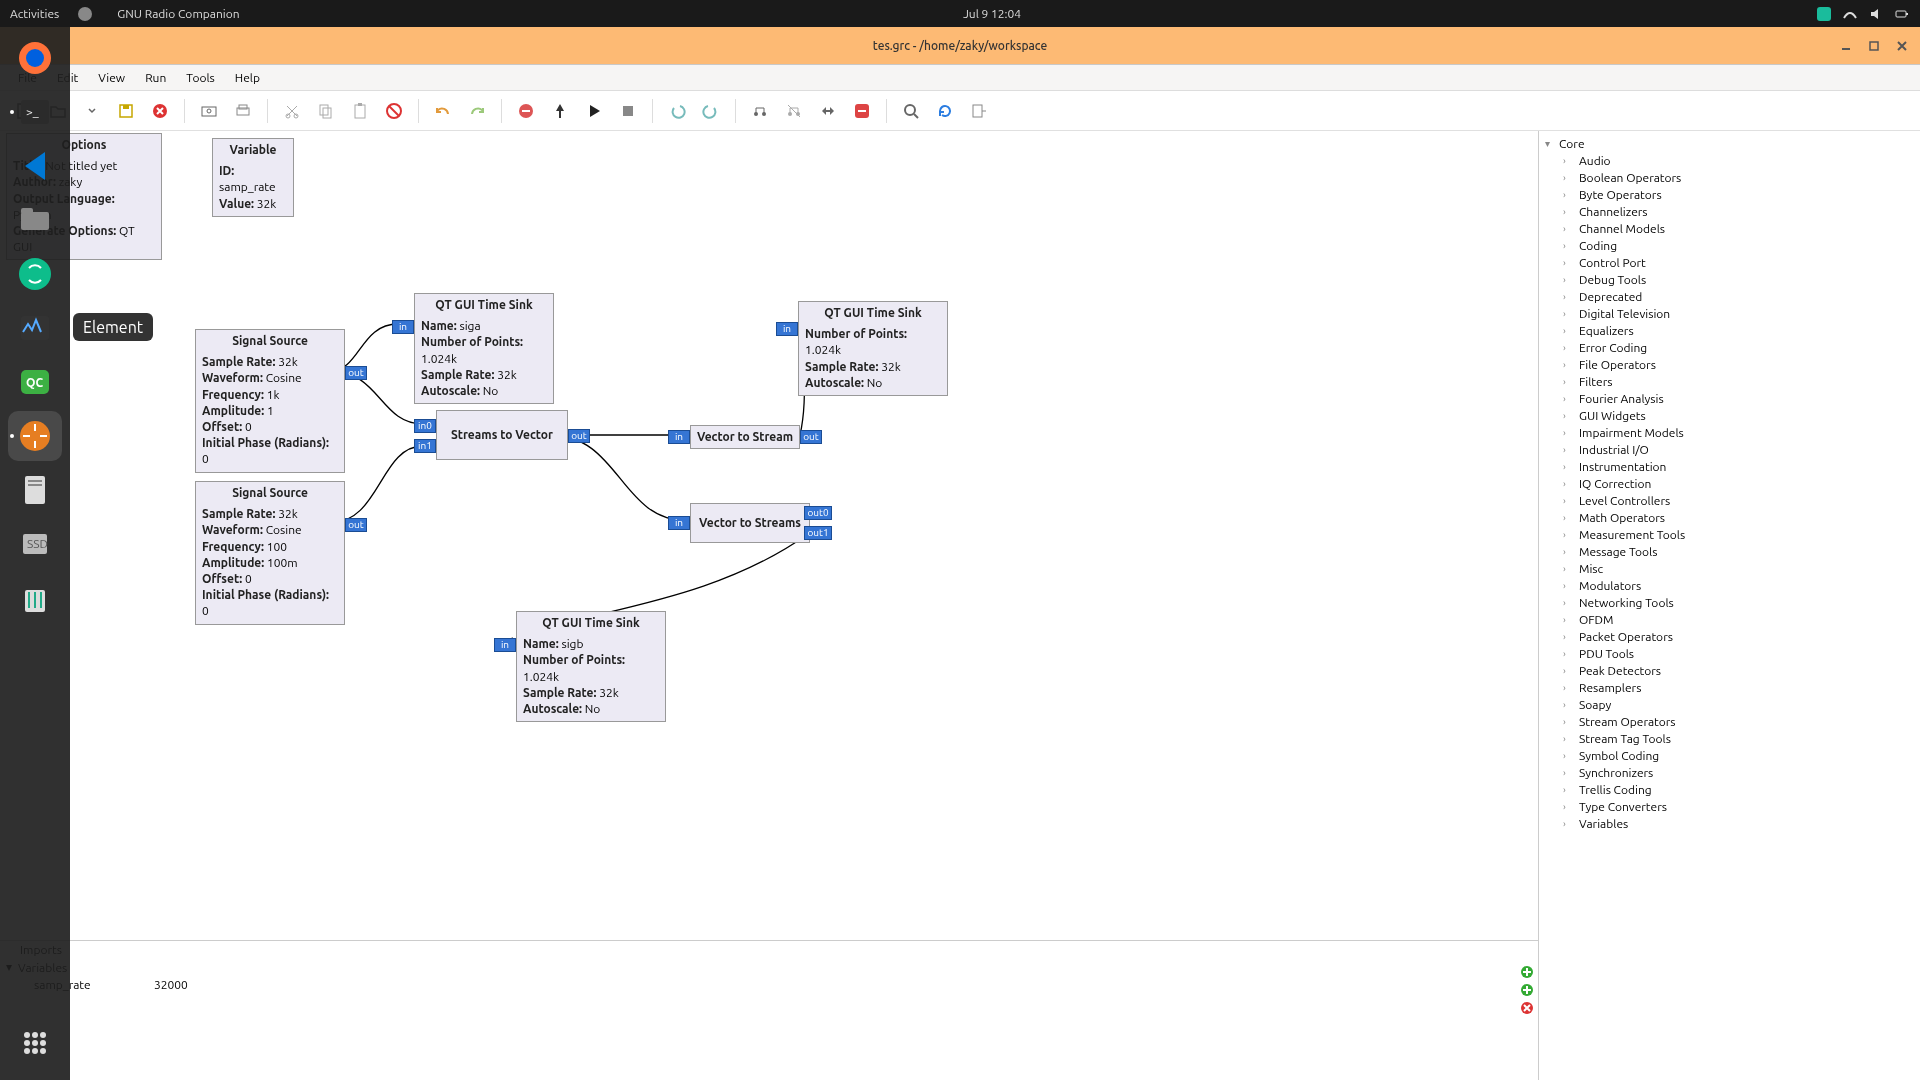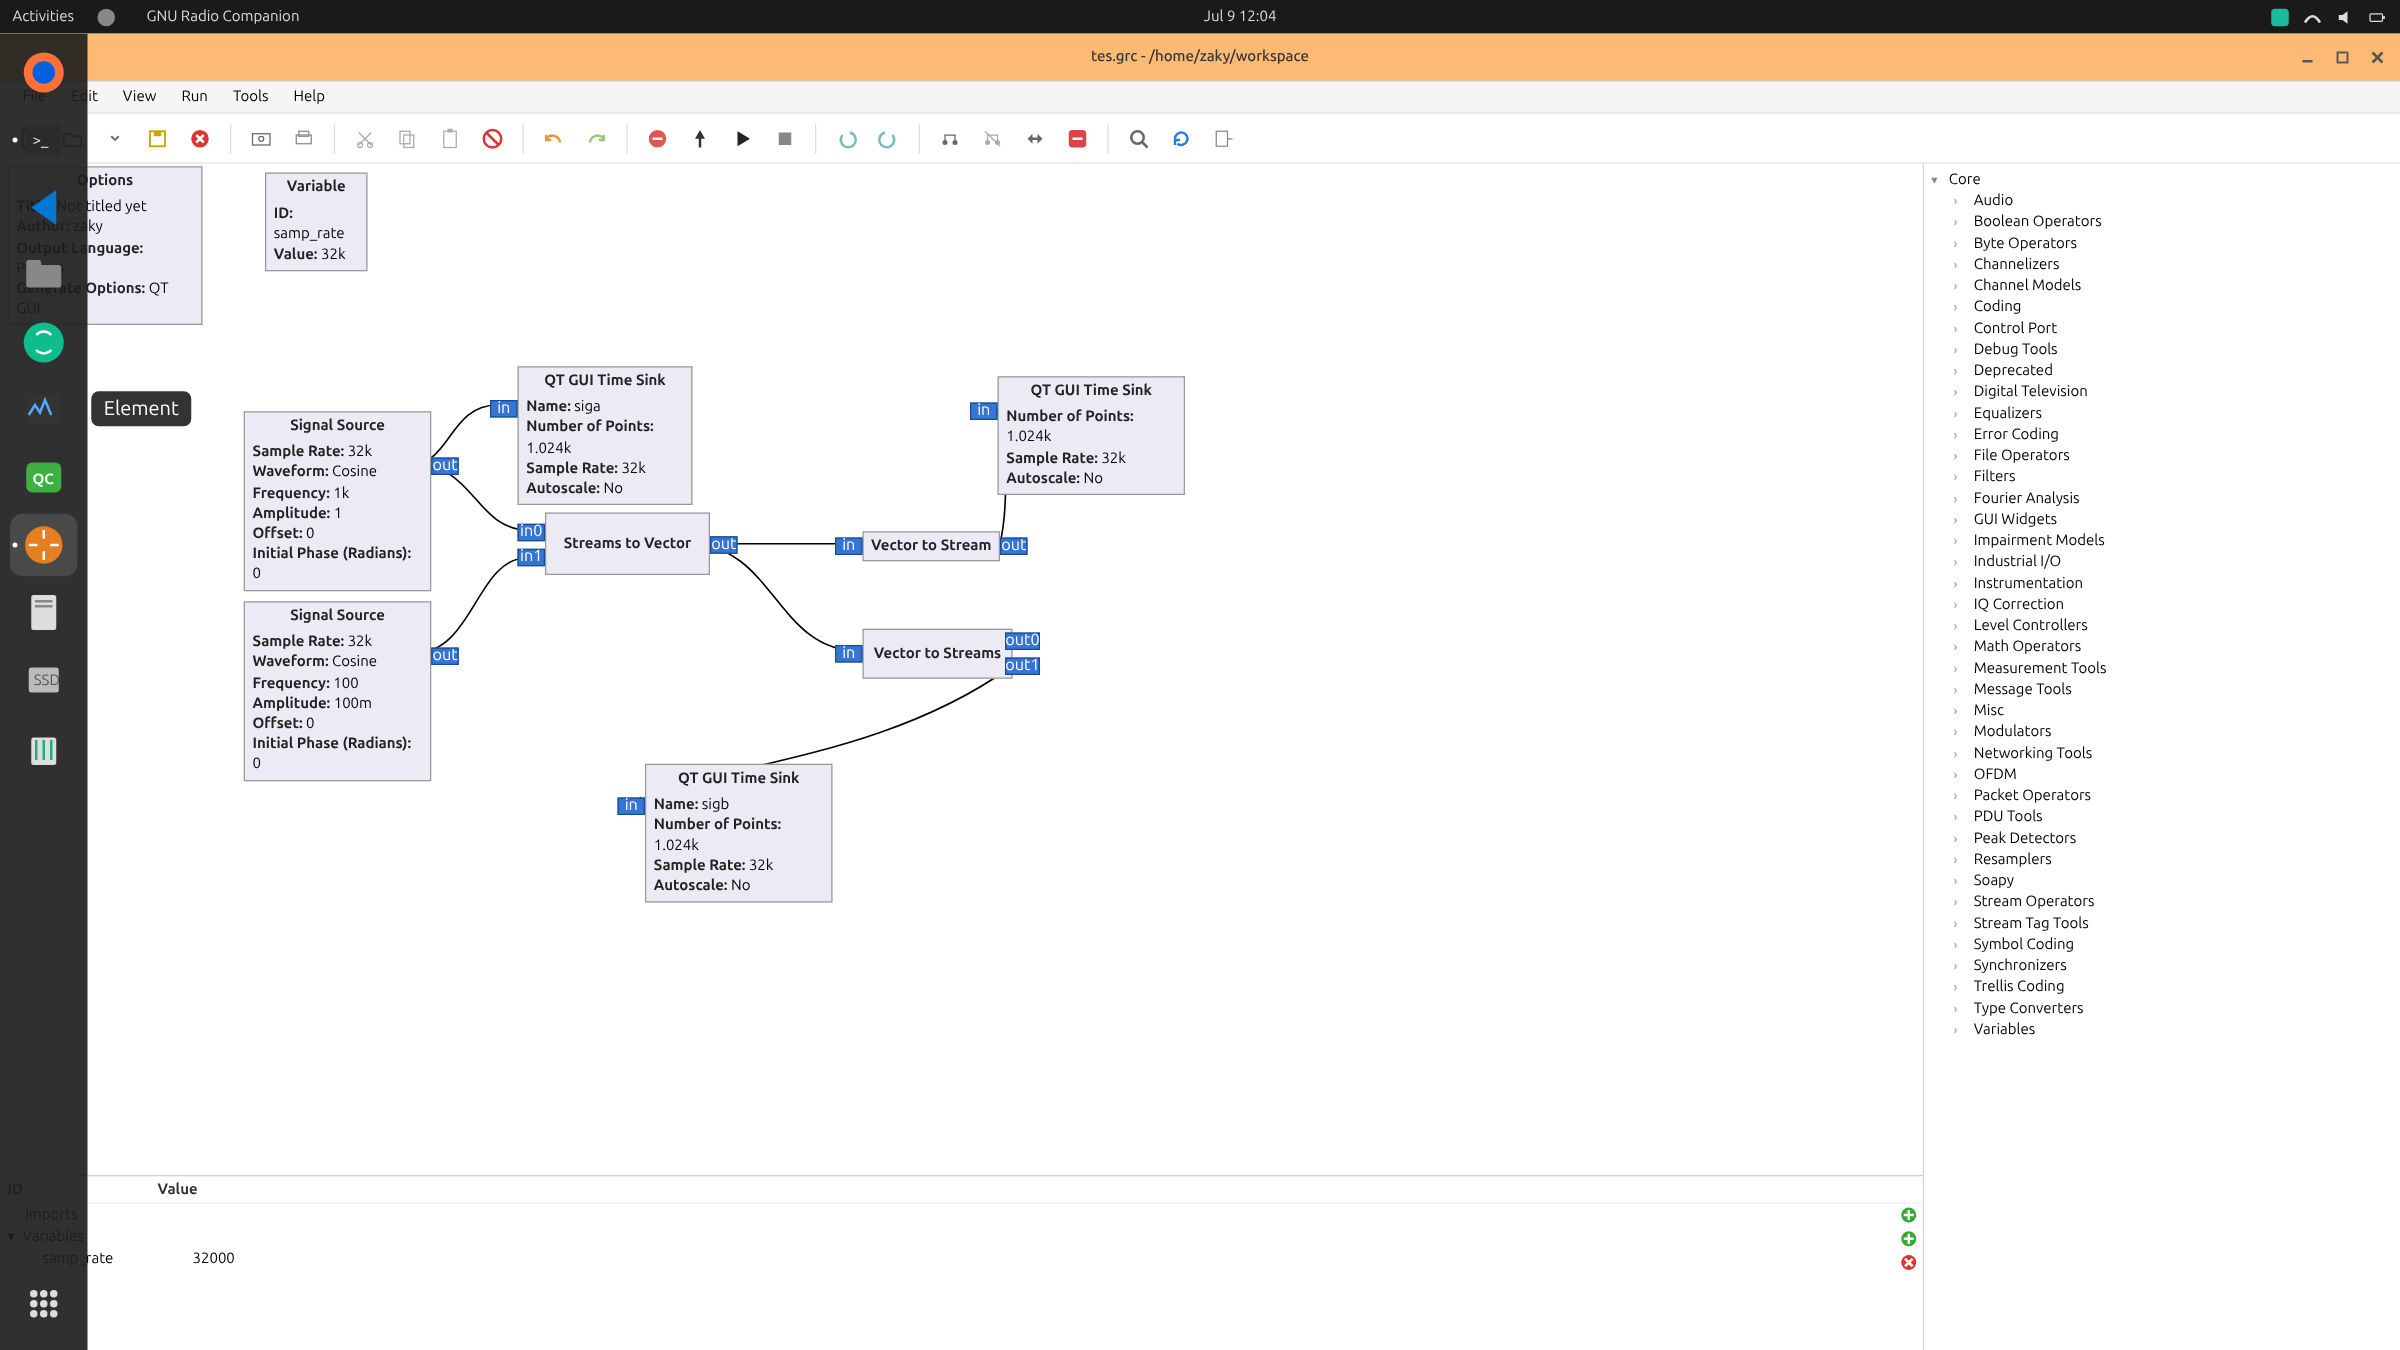--- a/index.html
+++ b/index.html
@@ -53,21 +53,21 @@
 .library { width:382px; border-left:1px solid #ccc; overflow-y:auto; background:#fff; padding:4px 0; }
 .library .core { padding:2px 6px; display:flex; align-items:center; gap:4px; }
 .library .cat { padding:2px 6px 2px 24px; display:flex; align-items:center; gap:6px; cursor:default; }
 .library .caret { color:#888; font-size:10px; width:10px; display:inline-block; }
 
 
 .block { position:absolute; background:#eceaf4; border:1px solid #999; font-size:11px; line-height:1.35; }
 .block .title { text-align:center; font-weight:bold; padding:3px 6px; color:#222; }
 .block .body { padding:2px 6px 4px; }
 .block .prop b { color:#222; }
-.port { position:absolute; width:22px; height:14px; background:#3575d4; color:#fff; font-size:13px; display:flex; align-items:center; justify-content:center; border:1px solid #1a4c94; }
+.port { position:absolute; width:22px; height:14px; background:#3575d4; color:#fff; font-size:10px; display:flex; align-items:center; justify-content:center; border:1px solid #1a4c94; }
 .port.out { right:-23px; }
 .port.in { left:-23px; }
 
 svg.conn { position:absolute; left:0; top:0; pointer-events:none; }
 </style>
 </head>
 <body>
 
 <div class="gnome-bar">
   <div class="left">
@@ -506,24 +506,20 @@
             <div class="prop"><b>Number of Points:</b> <span>1.024k</span></div>
             <div class="prop"><b>Sample Rate:</b> <span>32k</span></div>
             <div class="prop"><b>Autoscale:</b> <span>No</span></div>
           </div>
           <div class="port in" style="top:26px">in</div>
         </div>
 
       </div>
 
       <div class="vars-panel" style="position:relative">
-        <div class="vars-head">
-          <div class="col-id">ID</div>
-          <div>Value</div>
-        </div>
         <div class="vars-row imports">
           <span>Imports</span>
         </div>
         <div class="vars-row">
           <span class="tree-caret">▾</span>
           <span>Variables</span>
         </div>
         <div class="vars-row" style="padding-left:34px">
           <div class="col-id">samp_rate</div>
           <div>32000</div>

